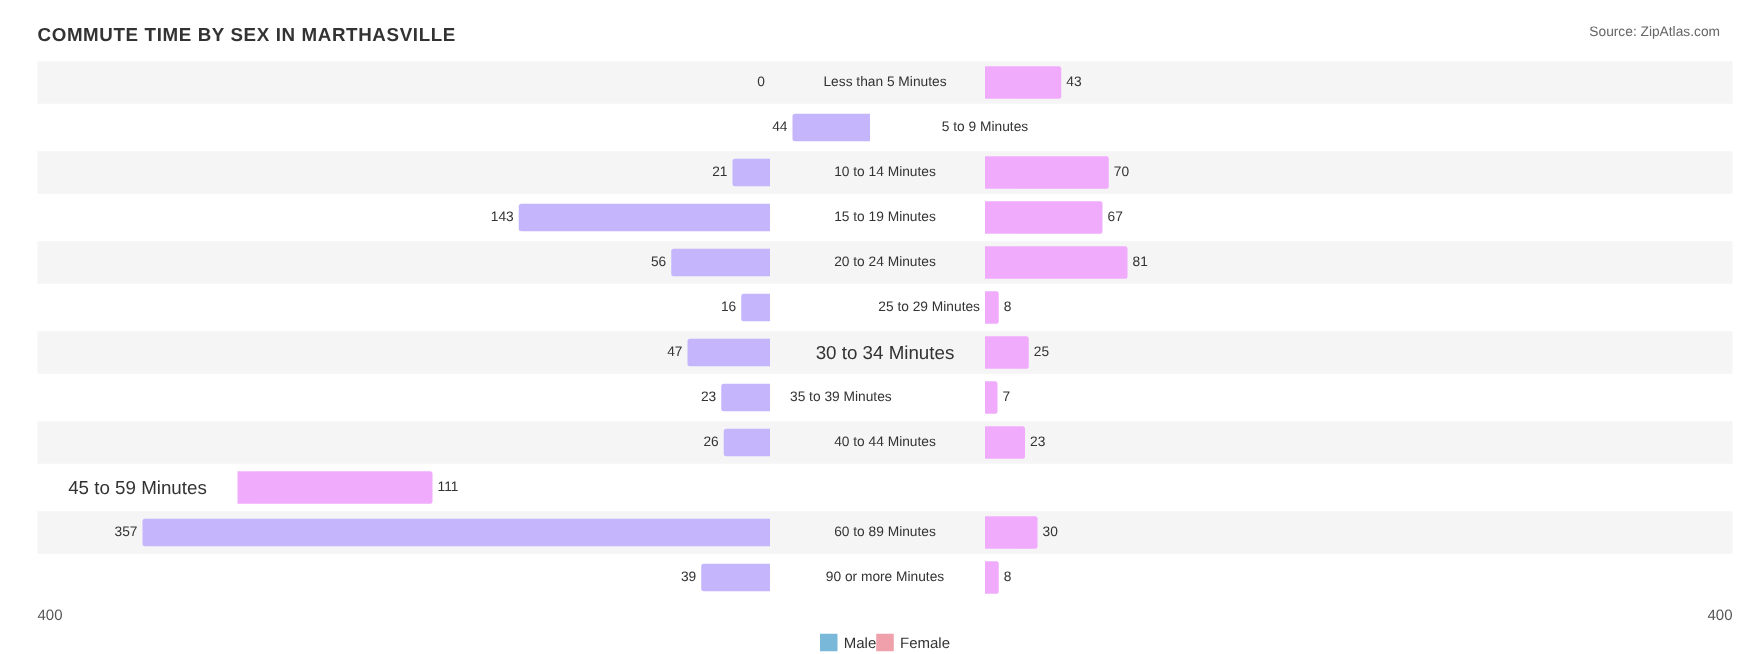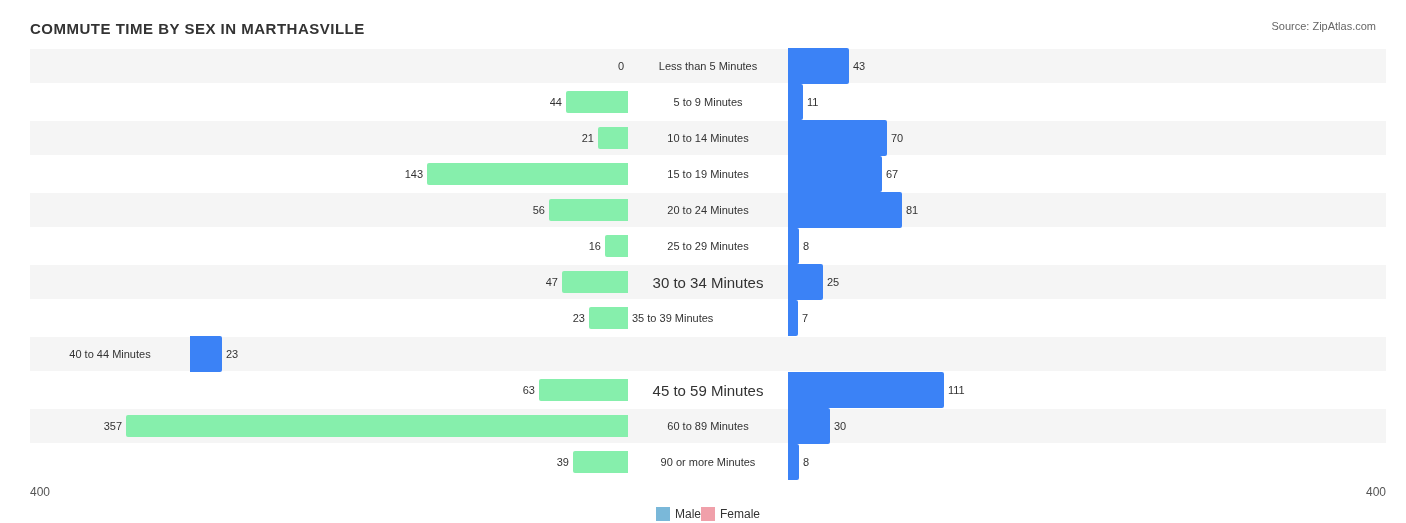--- a/index.html
+++ b/index.html
@@ -59,30 +59,30 @@
     .right-section {
       width: 50%;
       display: flex;
       align-items: center;
       justify-content: flex-start;
       position: relative;
       height: 100%;
     }
     .bar-male {
       height: 22px;
-      background: #86efac;
+      background: #c4b5fd;
       border-radius: 2px 0 0 2px;
       position: absolute;
-      right: 0;
+      right: 12px;
       display: flex;
       align-items: center;
     }
     .bar-female {
-      height: 36px;
-      background: #3b82f6;
+      height: 26px;
+      background: #f0abfc;
       border-radius: 0 2px 2px 0;
       position: absolute;
       left: 0;
       display: flex;
       align-items: center;
     }
     .val-male {
       position: absolute;
       right: calc(100% + 4px);
       font-size: 11px;
@@ -142,25 +142,20 @@
       </div>
     </div>
   </div>
       <div class="bar-row">
     <div class="left-section">
       <div class="bar-male" style="width:62px;">
         <span class="val-male">44</span>
       </div>
     </div>
     <div style="width:160px; text-align:center; font-size:11px; color:#333; z-index:10; flex-shrink:0; padding:0 4px;">5 to 9 Minutes</div>
-    <div class="right-section">
-      <div class="bar-female" style="width:15px;">
-        <span class="val-female">11</span>
-      </div>
-    </div>
   </div>
       <div class="bar-row">
     <div class="left-section">
       <div class="bar-male" style="width:30px;">
         <span class="val-male">21</span>
       </div>
     </div>
     <div style="width:160px; text-align:center; font-size:11px; color:#333; z-index:10; flex-shrink:0; padding:0 4px;">10 to 14 Minutes</div>
     <div class="right-section">
       <div class="bar-female" style="width:99px;">
@@ -193,21 +188,21 @@
         <span class="val-female">81</span>
       </div>
     </div>
   </div>
       <div class="bar-row">
     <div class="left-section">
       <div class="bar-male" style="width:23px;">
         <span class="val-male">16</span>
       </div>
     </div>
-    <div style="width:160px; text-align:center; font-size:11px; color:#333; z-index:10; flex-shrink:0; padding:0 4px;">25 to 29 Minutes</div>
+    <div style="width:160px; text-align:right; font-size:11px; color:#333; z-index:10; flex-shrink:0; padding:0 4px;">25 to 29 Minutes</div>
     <div class="right-section">
       <div class="bar-female" style="width:11px;">
         <span class="val-female">8</span>
       </div>
     </div>
   </div>
       <div class="bar-row">
     <div class="left-section">
       <div class="bar-male" style="width:66px;">
         <span class="val-male">47</span>
@@ -227,33 +222,33 @@
       </div>
     </div>
     <div style="width:160px; text-align:left; font-size:11px; color:#333; z-index:10; flex-shrink:0; padding:0 4px;">35 to 39 Minutes</div>
     <div class="right-section">
       <div class="bar-female" style="width:10px;">
         <span class="val-female">7</span>
       </div>
     </div>
   </div>
       <div class="bar-row">
+    <div class="left-section">
+      <div class="bar-male" style="width:37px;">
+        <span class="val-male">26</span>
+      </div>
+    </div>
     <div style="width:160px; text-align:center; font-size:11px; color:#333; z-index:10; flex-shrink:0; padding:0 4px;">40 to 44 Minutes</div>
     <div class="right-section">
       <div class="bar-female" style="width:32px;">
         <span class="val-female">23</span>
       </div>
     </div>
   </div>
       <div class="bar-row">
-    <div class="left-section">
-      <div class="bar-male" style="width:89px;">
-        <span class="val-male">63</span>
-      </div>
-    </div>
     <div style="width:160px; text-align:center; font-size:15px; color:#333; z-index:10; flex-shrink:0; padding:0 4px;">45 to 59 Minutes</div>
     <div class="right-section">
       <div class="bar-female" style="width:156px;">
         <span class="val-female">111</span>
       </div>
     </div>
   </div>
       <div class="bar-row">
     <div class="left-section">
       <div class="bar-male" style="width:502px;">

